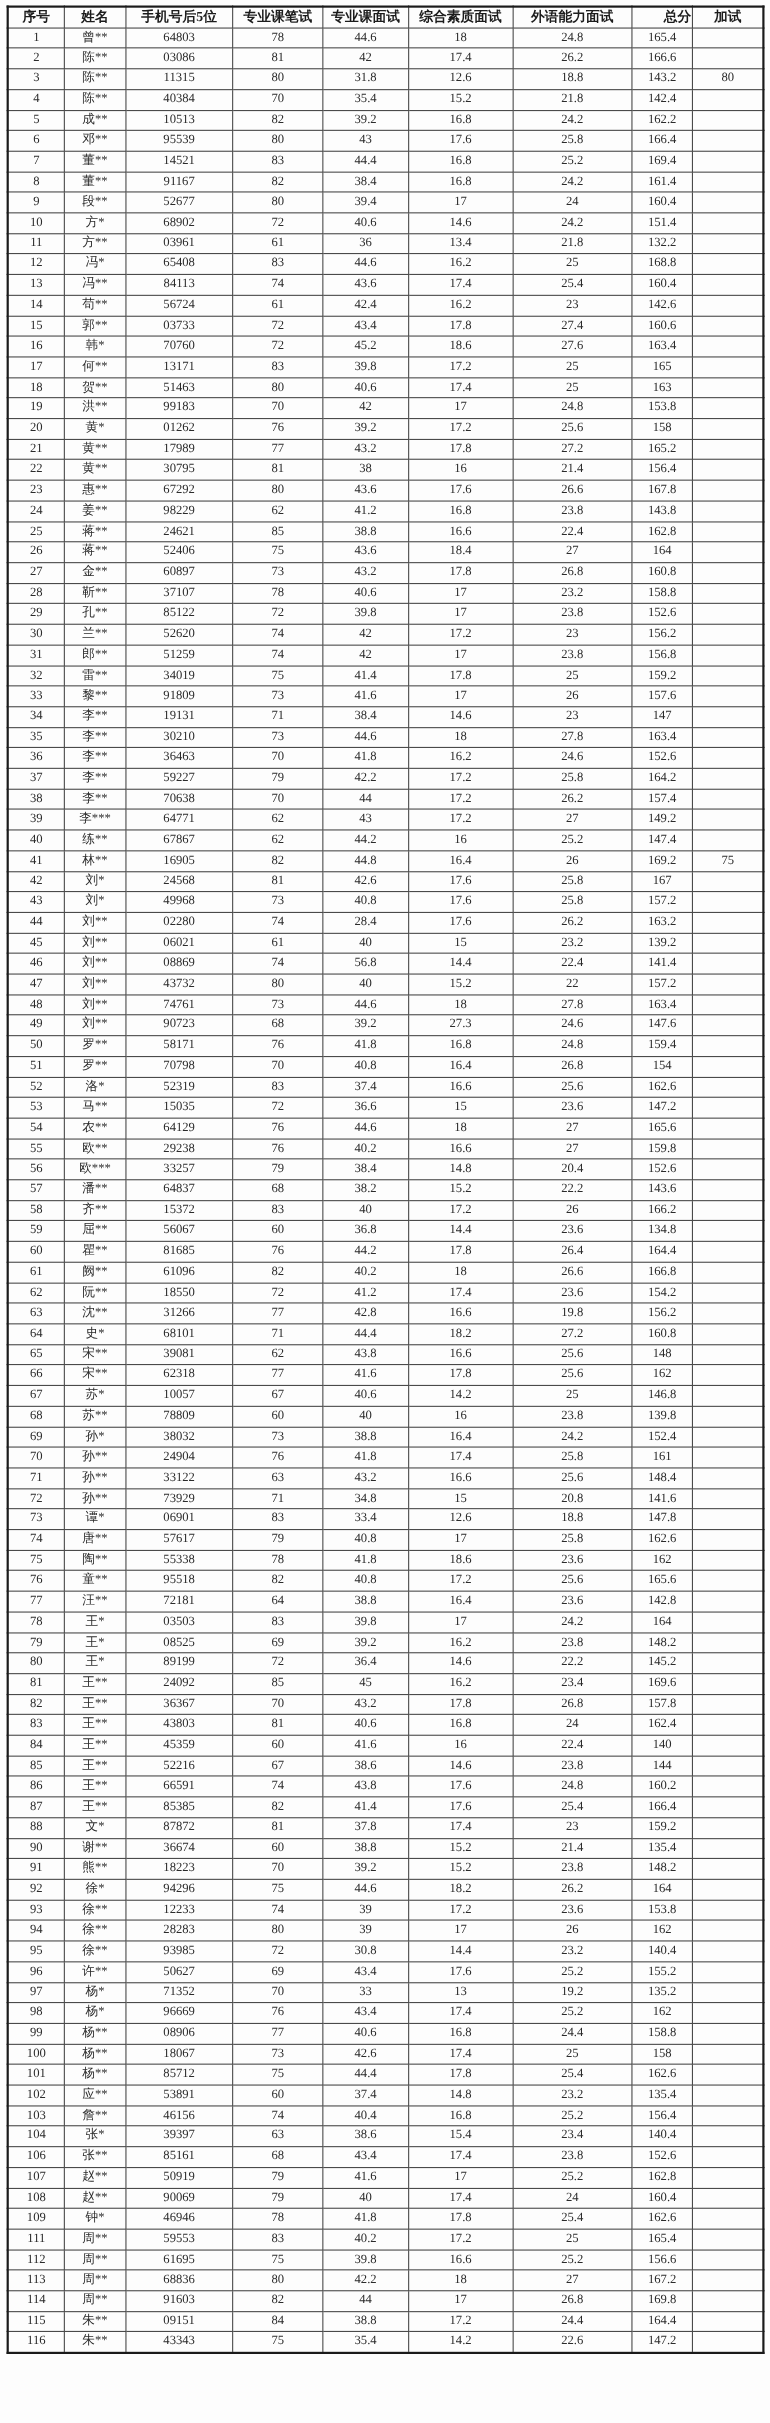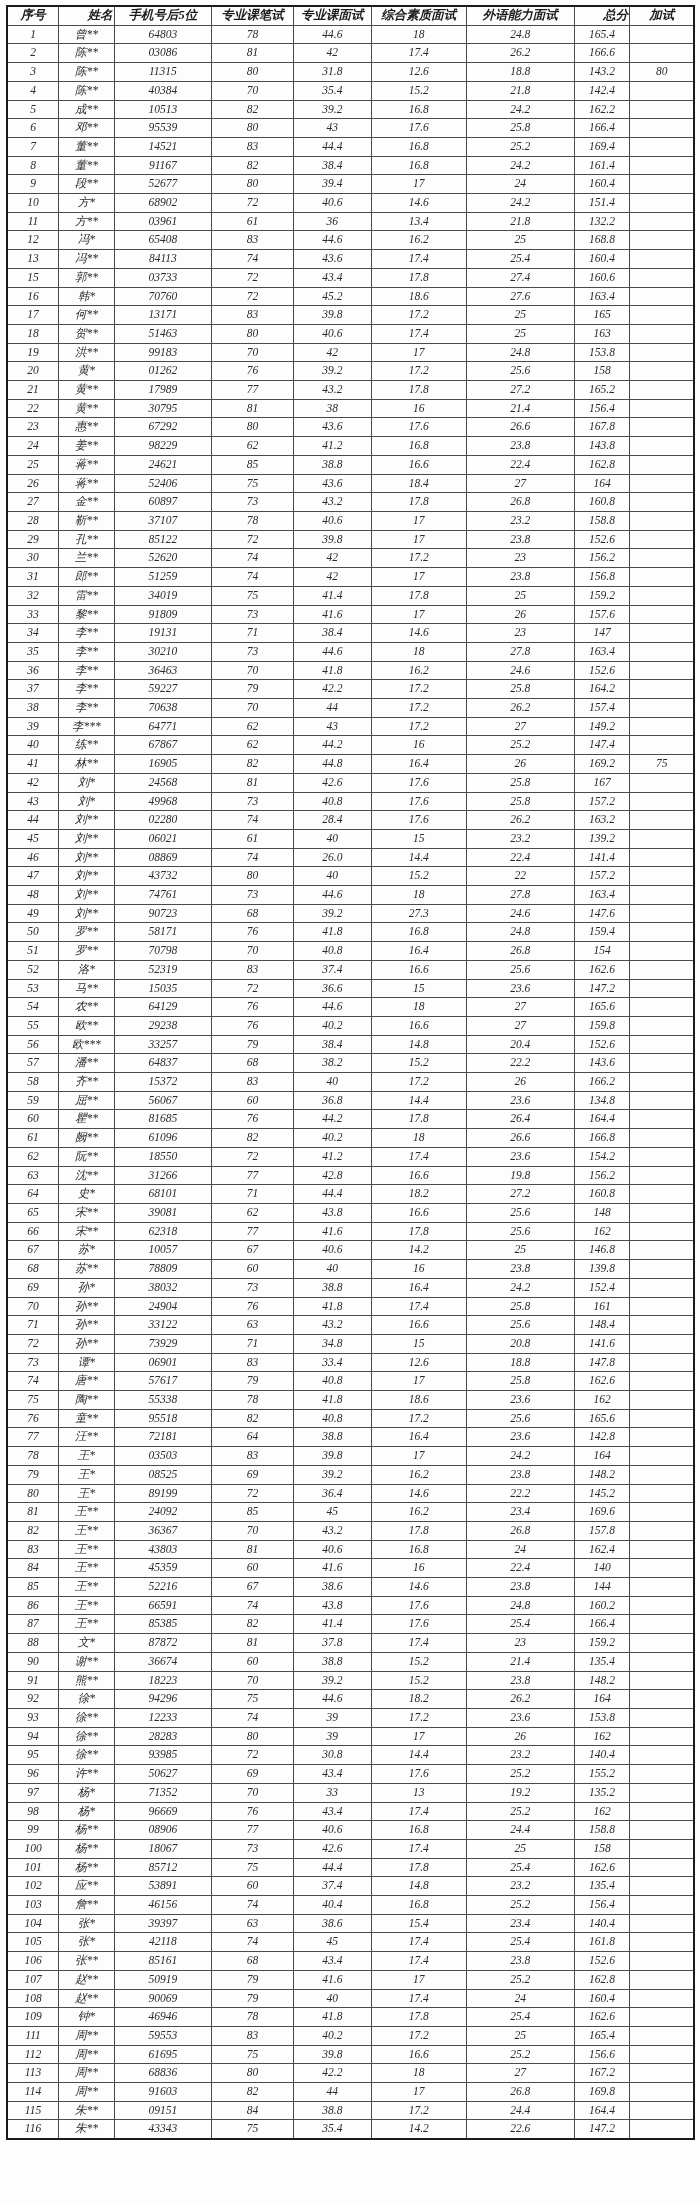--- a/index.html
+++ b/index.html
@@ -1,20 +1,19 @@
 <!DOCTYPE html>
 <html><head>
 <meta charset="utf-8">
 <style>
   html,body{margin:0;padding:0;background:#ffffff;}
   .page{
     width:700px;height:2203px;box-sizing:border-box;
     padding:5px 5px 0 6px;background:#fdfdfd;
     font-family:"Liberation Serif","DejaVu Serif",serif;
-    font-style:italic;
   }
   table.score-table{
     width:689px;border-collapse:collapse;table-layout:fixed;
     border:2px solid #1a1a1a;
   }
   .score-table th,.score-table td{
     border:1px solid #4a4a4a;
     text-align:center;vertical-align:middle;
     padding:0 1px;height:17.7px;line-height:17.7px;
     font-size:11.5px;color:#2b2b2b;
@@ -23,21 +22,21 @@
   .score-table th{font-size:12.5px;font-weight:bold;color:#1c1c1c;}
 </style>
 </head>
 <body>
 
 <div class="page">
   <table class="score-table">
     <thead>
       <tr>
           <th style="width: 7.3%;">序号</th>
-          <th style="width: 8%; text-align: right;">姓名</th>
+          <th style="width: 8%;">姓名</th>
           <th style="width: 14.3%;">手机号后5位</th>
           <th style="width: 12%;">专业课笔试</th>
           <th style="width: 11.3%;">专业课面试</th>
           <th style="width: 14%;">综合素质面试</th>
           <th style="width: 15.9%; margin-left: 40px;">外语能力面试</th>
           <th style="width: 8%; text-align: right;">总分</th>
           <th style="width: 9.2%;">加试</th>
         </tr>
     </thead>
     <tbody>
@@ -178,20 +177,31 @@
           <td>冯**</td>
           <td>84113</td>
           <td>74</td>
           <td>43.6</td>
           <td>17.4</td>
           <td>25.4</td>
           <td>160.4</td>
           <td></td>
         </tr>
         <tr>
+          <td>14</td>
+          <td>苟**</td>
+          <td>56724</td>
+          <td>61</td>
+          <td>42.4</td>
+          <td>16.2</td>
+          <td>23</td>
+          <td>142.6</td>
+          <td></td>
+        </tr>
+        <tr>
           <td>15</td>
           <td>郭**</td>
           <td>03733</td>
           <td>72</td>
           <td>43.4</td>
           <td>17.8</td>
           <td>27.4</td>
           <td>160.6</td>
           <td></td>
         </tr>
@@ -523,21 +533,21 @@
           <td>15</td>
           <td>23.2</td>
           <td>139.2</td>
           <td></td>
         </tr>
         <tr>
           <td>46</td>
           <td>刘**</td>
           <td>08869</td>
           <td>74</td>
-          <td>26.0</td>
+          <td>56.8</td>
           <td>14.4</td>
           <td>22.4</td>
           <td>141.4</td>
           <td></td>
         </tr>
         <tr>
           <td>47</td>
           <td>刘**</td>
           <td>43732</td>
           <td>80</td>
@@ -1157,31 +1167,20 @@
           <td>张*</td>
           <td>39397</td>
           <td>63</td>
           <td>38.6</td>
           <td>15.4</td>
           <td>23.4</td>
           <td>140.4</td>
           <td></td>
         </tr>
         <tr>
-          <td>105</td>
-          <td>张*</td>
-          <td>42118</td>
-          <td>74</td>
-          <td>45</td>
-          <td>17.4</td>
-          <td>25.4</td>
-          <td>161.8</td>
-          <td></td>
-        </tr>
-        <tr>
           <td>106</td>
           <td>张**</td>
           <td>85161</td>
           <td>68</td>
           <td>43.4</td>
           <td>17.4</td>
           <td>23.8</td>
           <td>152.6</td>
           <td></td>
         </tr>

